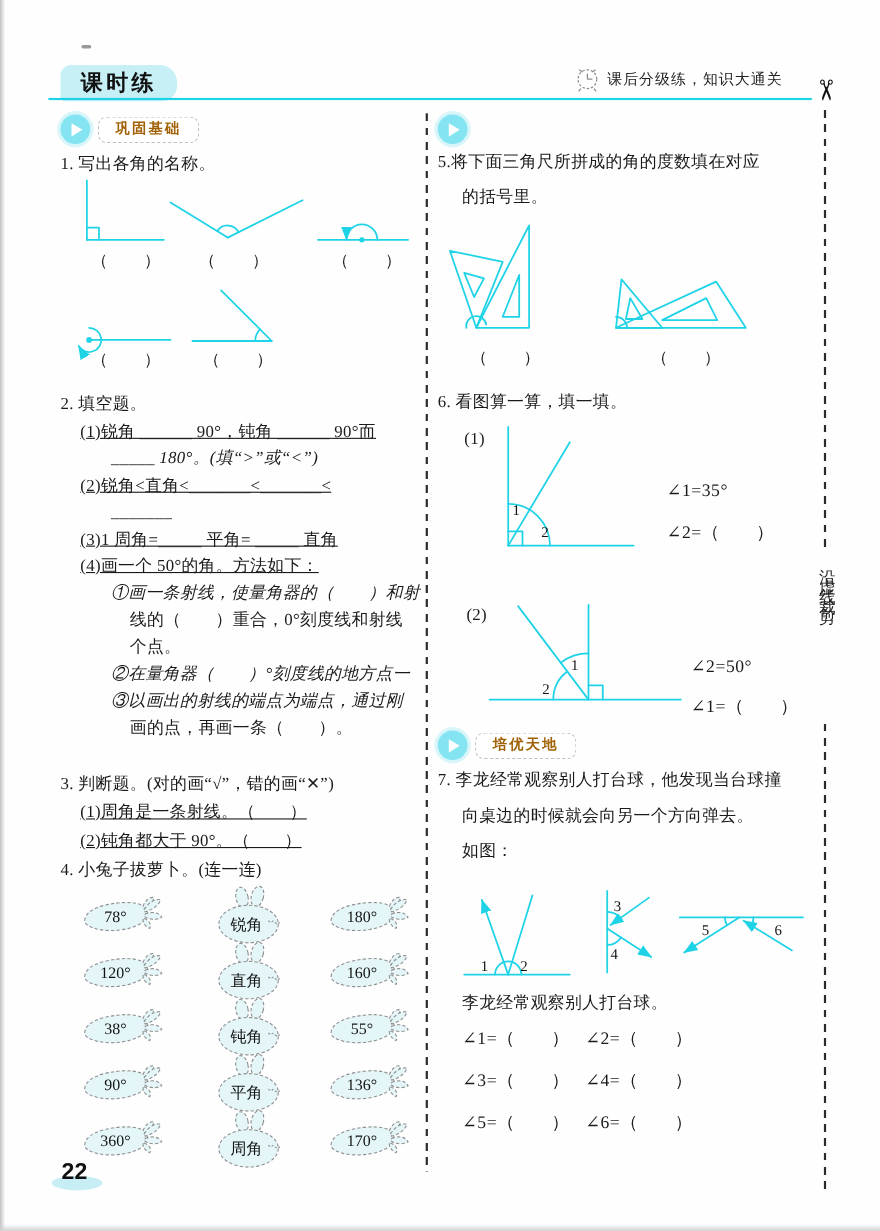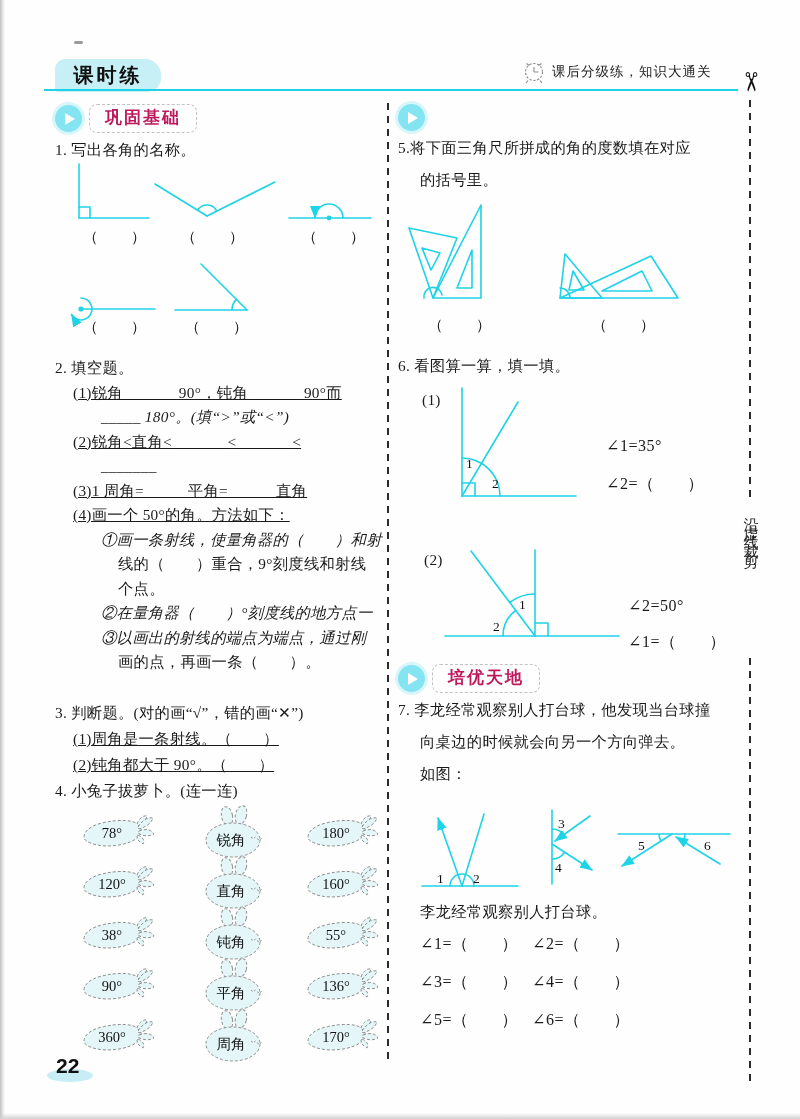--- a/index.html
+++ b/index.html
@@ -22,37 +22,37 @@
   .divider{left:387px;top:103px;height:962px;}
   .rail-top{left:749px;top:100px;height:400px;}
   .rail-bottom{left:749px;top:658px;height:428px;}
   .cut-text{left:741px;top:505px;writing-mode:vertical-rl;font-size:15px;letter-spacing:9px;color:#222;}
   
   .sec{display:flex;align-items:center;gap:7px;}
   .play{width:27px;height:27px;border-radius:50%;background:#85e4f1;box-shadow:0 0 0 3px #d8f6fa;
         display:flex;align-items:center;justify-content:center;flex:0 0 auto;}
   .play::after{content:"";width:0;height:0;border-left:10px solid #fff;border-top:6.5px solid transparent;border-bottom:6.5px solid transparent;margin-left:3px;}
   .sec-title{border:1.5px dashed #c2c2c2;border-radius:8px;padding:1px 15px 3px;background:#fff;
-             font-family:"Liberation Sans","DejaVu Sans",sans-serif;font-weight:700;font-size:17px;letter-spacing:2px;color:#be185d;}
+             font-family:"Liberation Sans","DejaVu Sans",sans-serif;font-weight:700;font-size:13px;letter-spacing:2px;color:#a16207;}
   
   .tline{font-size:15.3px;line-height:24.5px;letter-spacing:.3px;white-space:nowrap;}
   .lh26 .tline{line-height:26px;}
   .ind0{padding-left:0;}
   .ind1{padding-left:18px;text-decoration:underline;}
   .ind2{padding-left:46px;font-style:italic;}
   .ind3{padding-left:63px;}
   .paren{font-size:15px;letter-spacing:1px;}
   .eq{font-size:16px;letter-spacing:.5px;white-space:nowrap;}
   
   svg{overflow:visible;}
   .fig line,.fig path,.fig polyline,.fig polygon,.fig circle{stroke:#1fd3e7;stroke-width:1.6;fill:none;stroke-linecap:round;stroke-linejoin:round;}
   .fig .dot{fill:#1fd3e7;stroke:none;}
   .fig text{font-family:"Liberation Serif","DejaVu Serif",serif;font-size:13.5px;fill:#111;stroke:none;}
   
-  .match-row{position:absolute;left:67px;width:330px;height:49px;display:flex;align-items:center;text-align:right;}
+  .match-row{position:absolute;left:60px;width:330px;height:49px;display:flex;align-items:center;text-align:right;}
   .slotL{margin-left:14px;}
   .slotM{margin-left:46px;}
   .slotR{margin-left:40px;}
   .cr-shape{stroke:#8f8f8f;stroke-width:1;fill:#e4f6f8;stroke-dasharray:3 2;}
   .cr-face{stroke:#8f8f8f;stroke-width:1;fill:none;stroke-dasharray:2 1.5;}
   .cr-text{font-family:"Liberation Serif","DejaVu Serif",serif;font-size:14.5px;fill:#111;text-anchor:middle;}
   
   .pg-oval{left:47px;top:1069px;width:46px;height:13px;background:#c7eef4;border-radius:50%;}
   .pg-num{left:56px;top:1054px;font-family:"Liberation Sans","DejaVu Sans",sans-serif;font-weight:700;font-size:21px;color:#111;}
   .clock{stroke:#8a8a8a;stroke-width:1.1;fill:none;}
@@ -148,21 +148,21 @@
 
   <div class="abs" style="left:55px;top:356px;width:332px">
     <div class="tline ind0">2. 填空题。</div>
     <div class="tline ind1">(1)锐角 ______ 90°，钝角 ______ 90°而</div>
     <div class="tline ind2">_____ 180°。(填“&gt;”或“&lt;”)</div>
     <div class="tline ind1">(2)锐角&lt;直角&lt;_______&lt;_______&lt;</div>
     <div class="tline ind2">_______</div>
     <div class="tline ind1">(3)1 周角=_____ 平角= _____ 直角</div>
     <div class="tline ind1">(4)画一个 50°的角。方法如下：</div>
     <div class="tline ind2">①画一条射线，使量角器的（　　）和射</div>
-    <div class="tline ind3">线的（　　）重合，9°刻度线和射线</div>
+    <div class="tline ind3">线的（　　）重合，0°刻度线和射线</div>
     <div class="tline ind3">个点。</div>
     <div class="tline ind2">②在量角器（　　）°刻度线的地方点一</div>
     <div class="tline ind2">③以画出的射线的端点为端点，通过刚</div>
     <div class="tline ind3">画的点，再画一条（　　）。</div>
   </div>
 
   <div class="abs lh26" style="left:55px;top:700px;width:332px">
     <div class="tline ind0">3. 判断题。(对的画“√”，错的画“✕”)</div>
     <div class="tline ind1">(1)周角是一条射线。（　　）</div>
     <div class="tline ind1">(2)钝角都大于 90°。（　　）</div>

